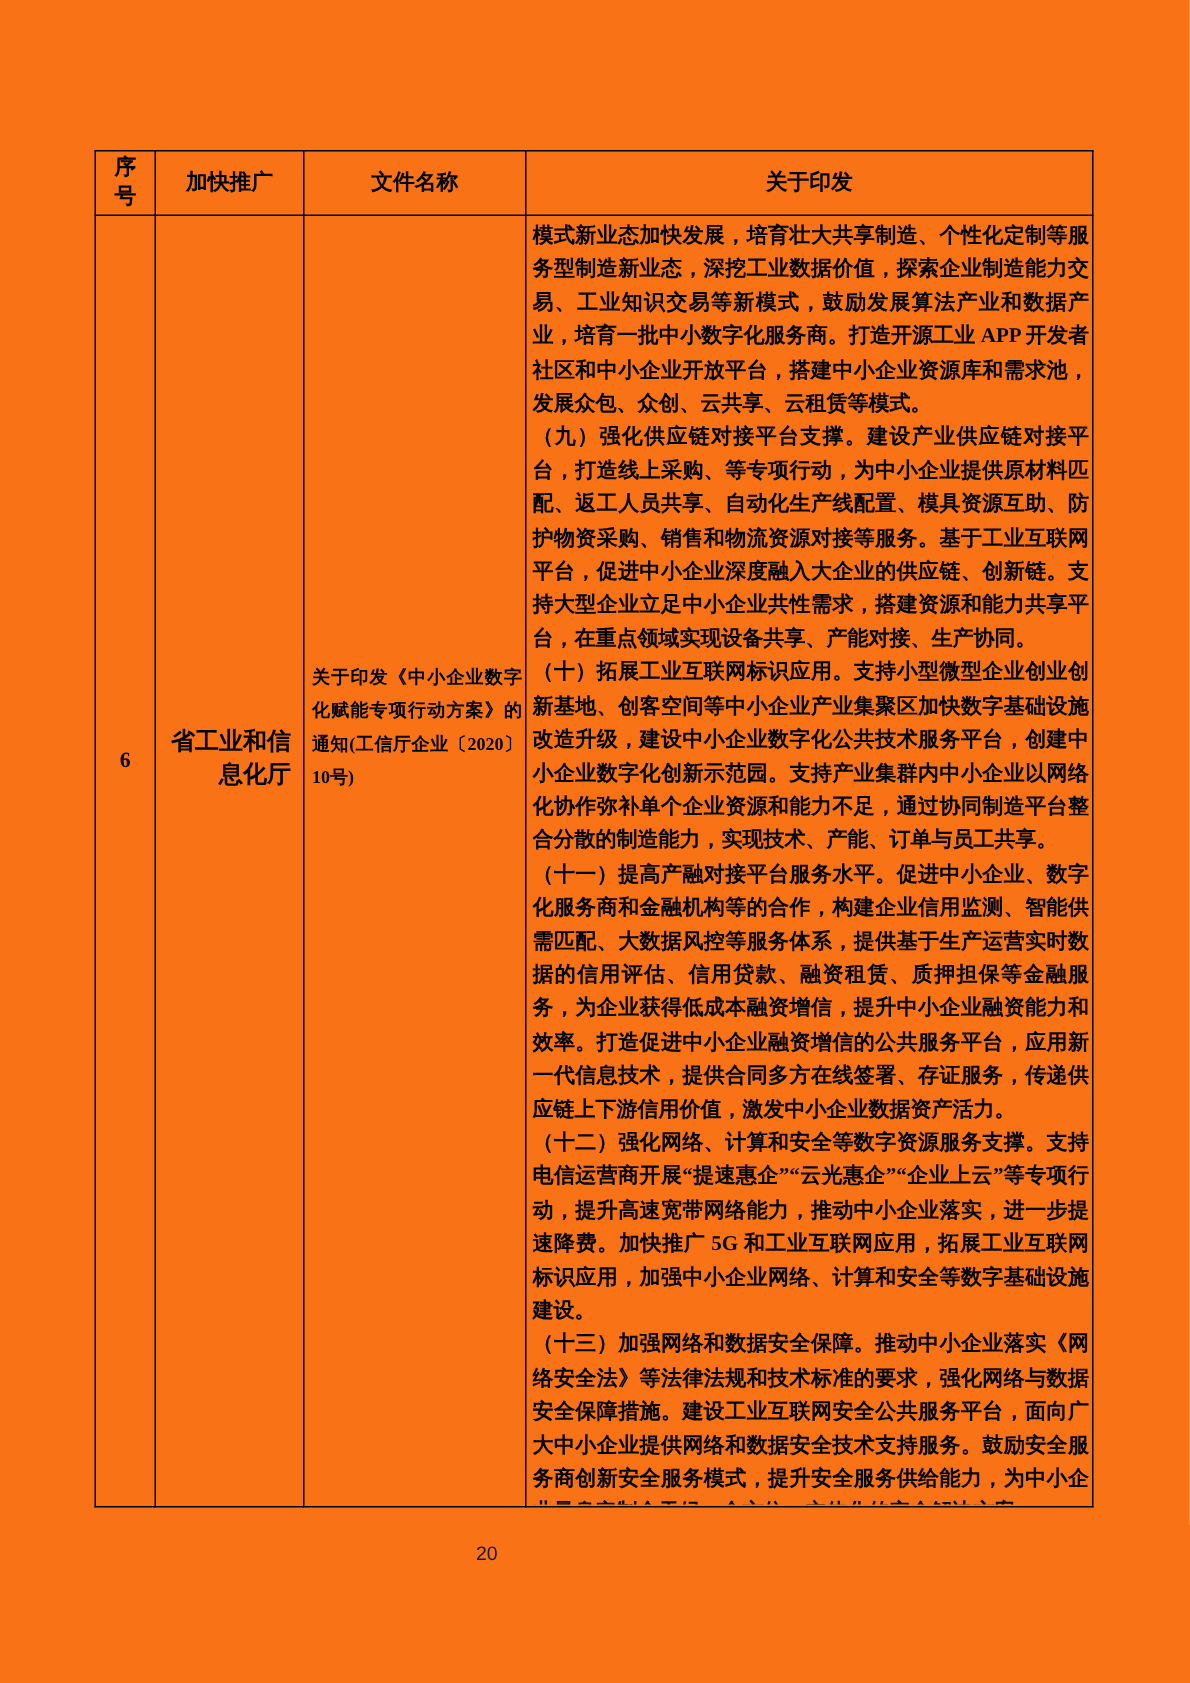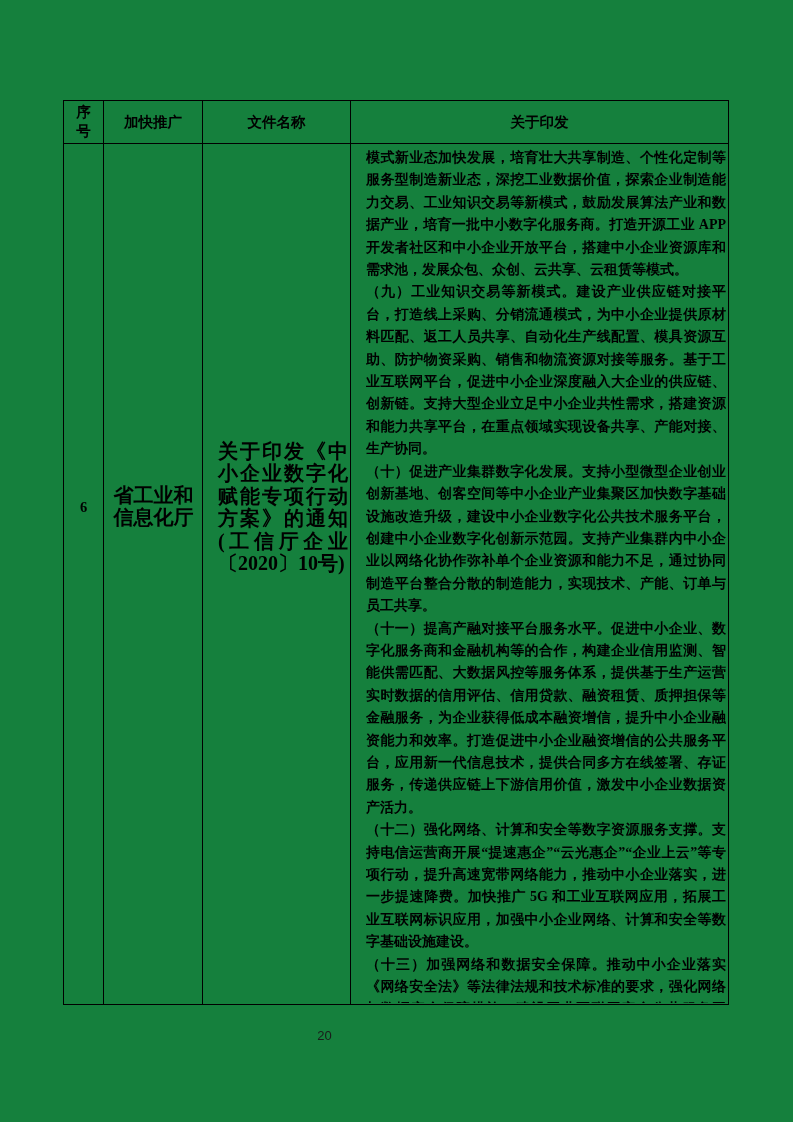--- a/index.html
+++ b/index.html
@@ -6,21 +6,21 @@
   html, body { margin: 0; padding: 0; }
   body {
     width: 793px; height: 1122px;
     background: #ffffff;
     font-family: "Liberation Serif", serif;
     color: #000000;
   }
   .page {
     position: relative;
     width: 793px; height: 1122px;
-    background: #15803d;
+    background: #f97316;
     overflow: hidden;
   }
   table.doc-table {
     position: absolute;
     left: 63px; top: 100px;
     width: 665px;
     border-collapse: collapse;
     table-layout: fixed;
   }
   .doc-table th, .doc-table td {
@@ -41,34 +41,34 @@
   td.cell-seq {
     text-align: center;
     vertical-align: top;
     padding-top: 352px;
     font-size: 14.5px;
     line-height: 22.4px;
   }
   td.cell-agency {
     vertical-align: top;
     padding: 340px 8px 0 9px;
-    font-size: 20px;
+    font-size: 16px;
     line-height: 22.4px;
-    text-align: center;
+    text-align: right;
   }
   td.cell-docname {
     vertical-align: top;
-    padding: 296px 2px 0 15px;
-    font-size: 20px;
+    padding: 296px 2px 0 5px;
+    font-size: 12px;
     line-height: 22.4px;
     text-align: justify;
   }
   td.cell-content {
     vertical-align: top;
-    padding: 3px 2px 0 15px;
+    padding: 3px 2px 0 4px;
   }
   .content-inner {
     height: 856px;
     overflow: hidden;
     font-size: 14px;
     line-height: 22.4px;
     text-align: justify;
   }
   .content-inner p { margin: 0; padding: 0; }
   .page-number {
@@ -104,22 +104,22 @@
       </tr>
     </thead>
     <tbody>
       <tr class="body-row">
         <td class="cell-seq">6</td>
         <td class="cell-agency">省工业和信息化厅</td>
         <td class="cell-docname">关于印发《中小企业数字化赋能专项行动方案》的通知(工信厅企业〔2020〕10号)</td>
         <td class="cell-content">
           <div class="content-inner">
             <p>模式新业态加快发展，培育壮大共享制造、个性化定制等服务型制造新业态，深挖工业数据价值，探索企业制造能力交易、工业知识交易等新模式，鼓励发展算法产业和数据产业，培育一批中小数字化服务商。打造开源工业 APP 开发者社区和中小企业开放平台，搭建中小企业资源库和需求池，发展众包、众创、云共享、云租赁等模式。</p>
-            <p>（九）工业知识交易等新模式。建设产业供应链对接平台，打造线上采购、分销流通模式，为中小企业提供原材料匹配、返工人员共享、自动化生产线配置、模具资源互助、防护物资采购、销售和物流资源对接等服务。基于工业互联网平台，促进中小企业深度融入大企业的供应链、创新链。支持大型企业立足中小企业共性需求，搭建资源和能力共享平台，在重点领域实现设备共享、产能对接、生产协同。</p>
-            <p>（十）促进产业集群数字化发展。支持小型微型企业创业创新基地、创客空间等中小企业产业集聚区加快数字基础设施改造升级，建设中小企业数字化公共技术服务平台，创建中小企业数字化创新示范园。支持产业集群内中小企业以网络化协作弥补单个企业资源和能力不足，通过协同制造平台整合分散的制造能力，实现技术、产能、订单与员工共享。</p>
+            <p>（九）强化供应链对接平台支撑。建设产业供应链对接平台，打造线上采购、等专项行动，为中小企业提供原材料匹配、返工人员共享、自动化生产线配置、模具资源互助、防护物资采购、销售和物流资源对接等服务。基于工业互联网平台，促进中小企业深度融入大企业的供应链、创新链。支持大型企业立足中小企业共性需求，搭建资源和能力共享平台，在重点领域实现设备共享、产能对接、生产协同。</p>
+            <p>（十）拓展工业互联网标识应用。支持小型微型企业创业创新基地、创客空间等中小企业产业集聚区加快数字基础设施改造升级，建设中小企业数字化公共技术服务平台，创建中小企业数字化创新示范园。支持产业集群内中小企业以网络化协作弥补单个企业资源和能力不足，通过协同制造平台整合分散的制造能力，实现技术、产能、订单与员工共享。</p>
             <p>（十一）提高产融对接平台服务水平。促进中小企业、数字化服务商和金融机构等的合作，构建企业信用监测、智能供需匹配、大数据风控等服务体系，提供基于生产运营实时数据的信用评估、信用贷款、融资租赁、质押担保等金融服务，为企业获得低成本融资增信，提升中小企业融资能力和效率。打造促进中小企业融资增信的公共服务平台，应用新一代信息技术，提供合同多方在线签署、存证服务，传递供应链上下游信用价值，激发中小企业数据资产活力。</p>
             <p>（十二）强化网络、计算和安全等数字资源服务支撑。支持电信运营商开展“提速惠企”“云光惠企”“企业上云”等专项行动，提升高速宽带网络能力，推动中小企业落实，进一步提速降费。加快推广 5G 和工业互联网应用，拓展工业互联网标识应用，加强中小企业网络、计算和安全等数字基础设施建设。</p>
             <p>（十三）加强网络和数据安全保障。推动中小企业落实《网络安全法》等法律法规和技术标准的要求，强化网络与数据安全保障措施。建设工业互联网安全公共服务平台，面向广大中小企业提供网络和数据安全技术支持服务。鼓励安全服务商创新安全服务模式，提升安全服务供给能力，为中小企业量身定制全天候、全方位、立体化的安全解决方案。</p>
           </div>
         </td>
       </tr>
     </tbody>
   </table>
 
   <div class="page-number">20</div>

